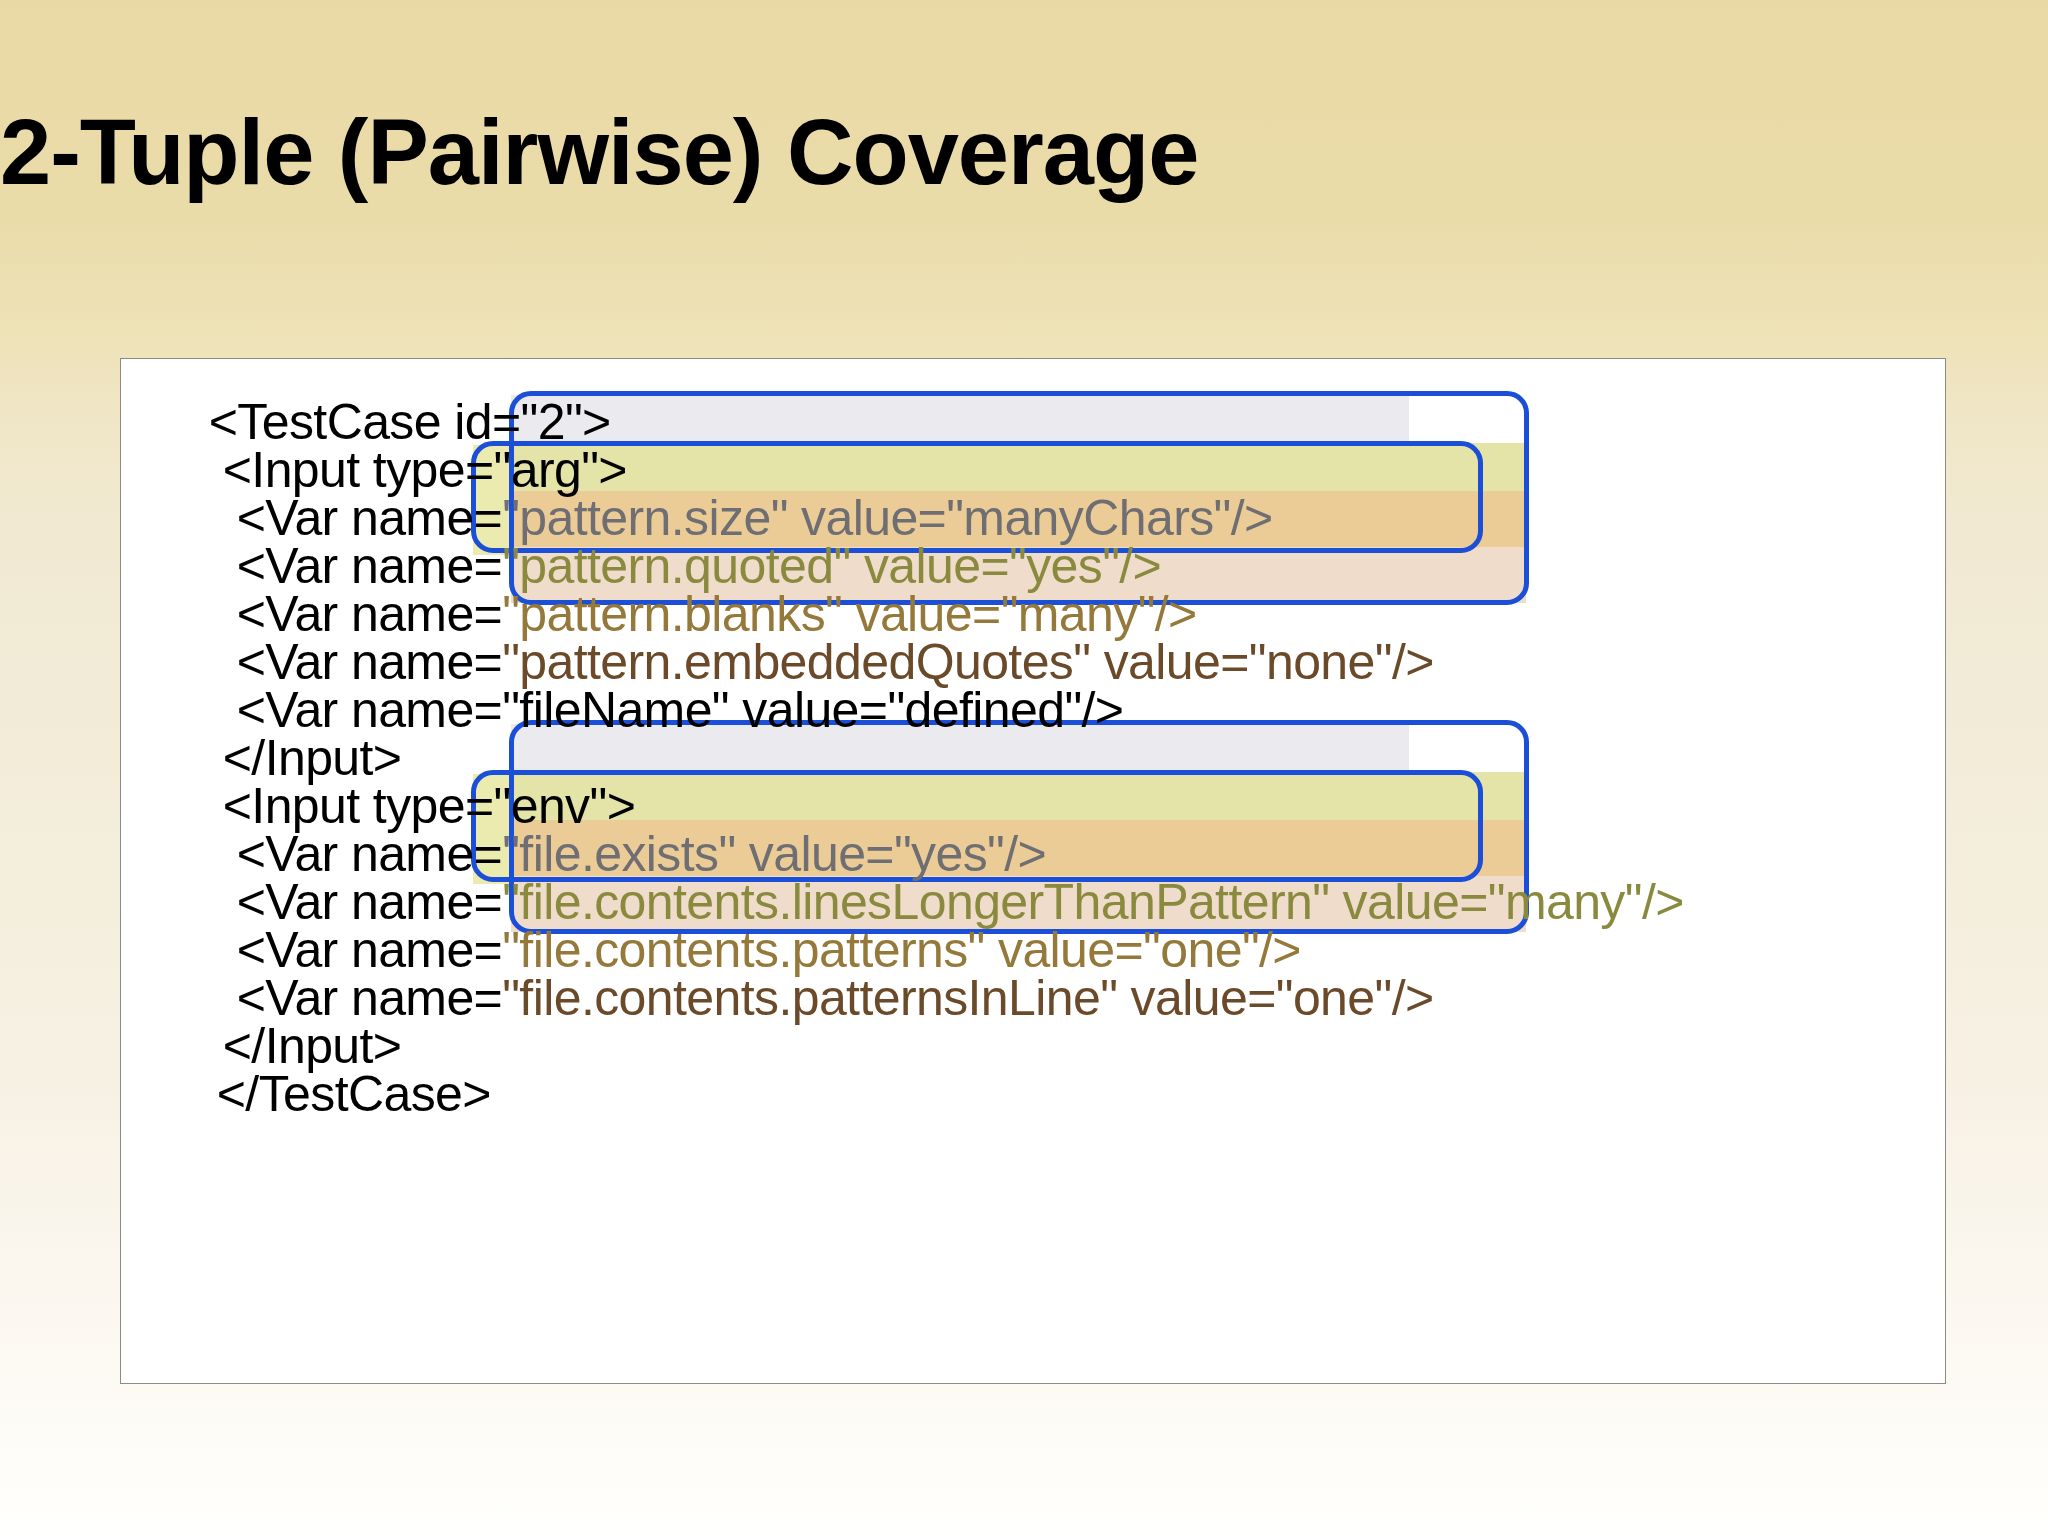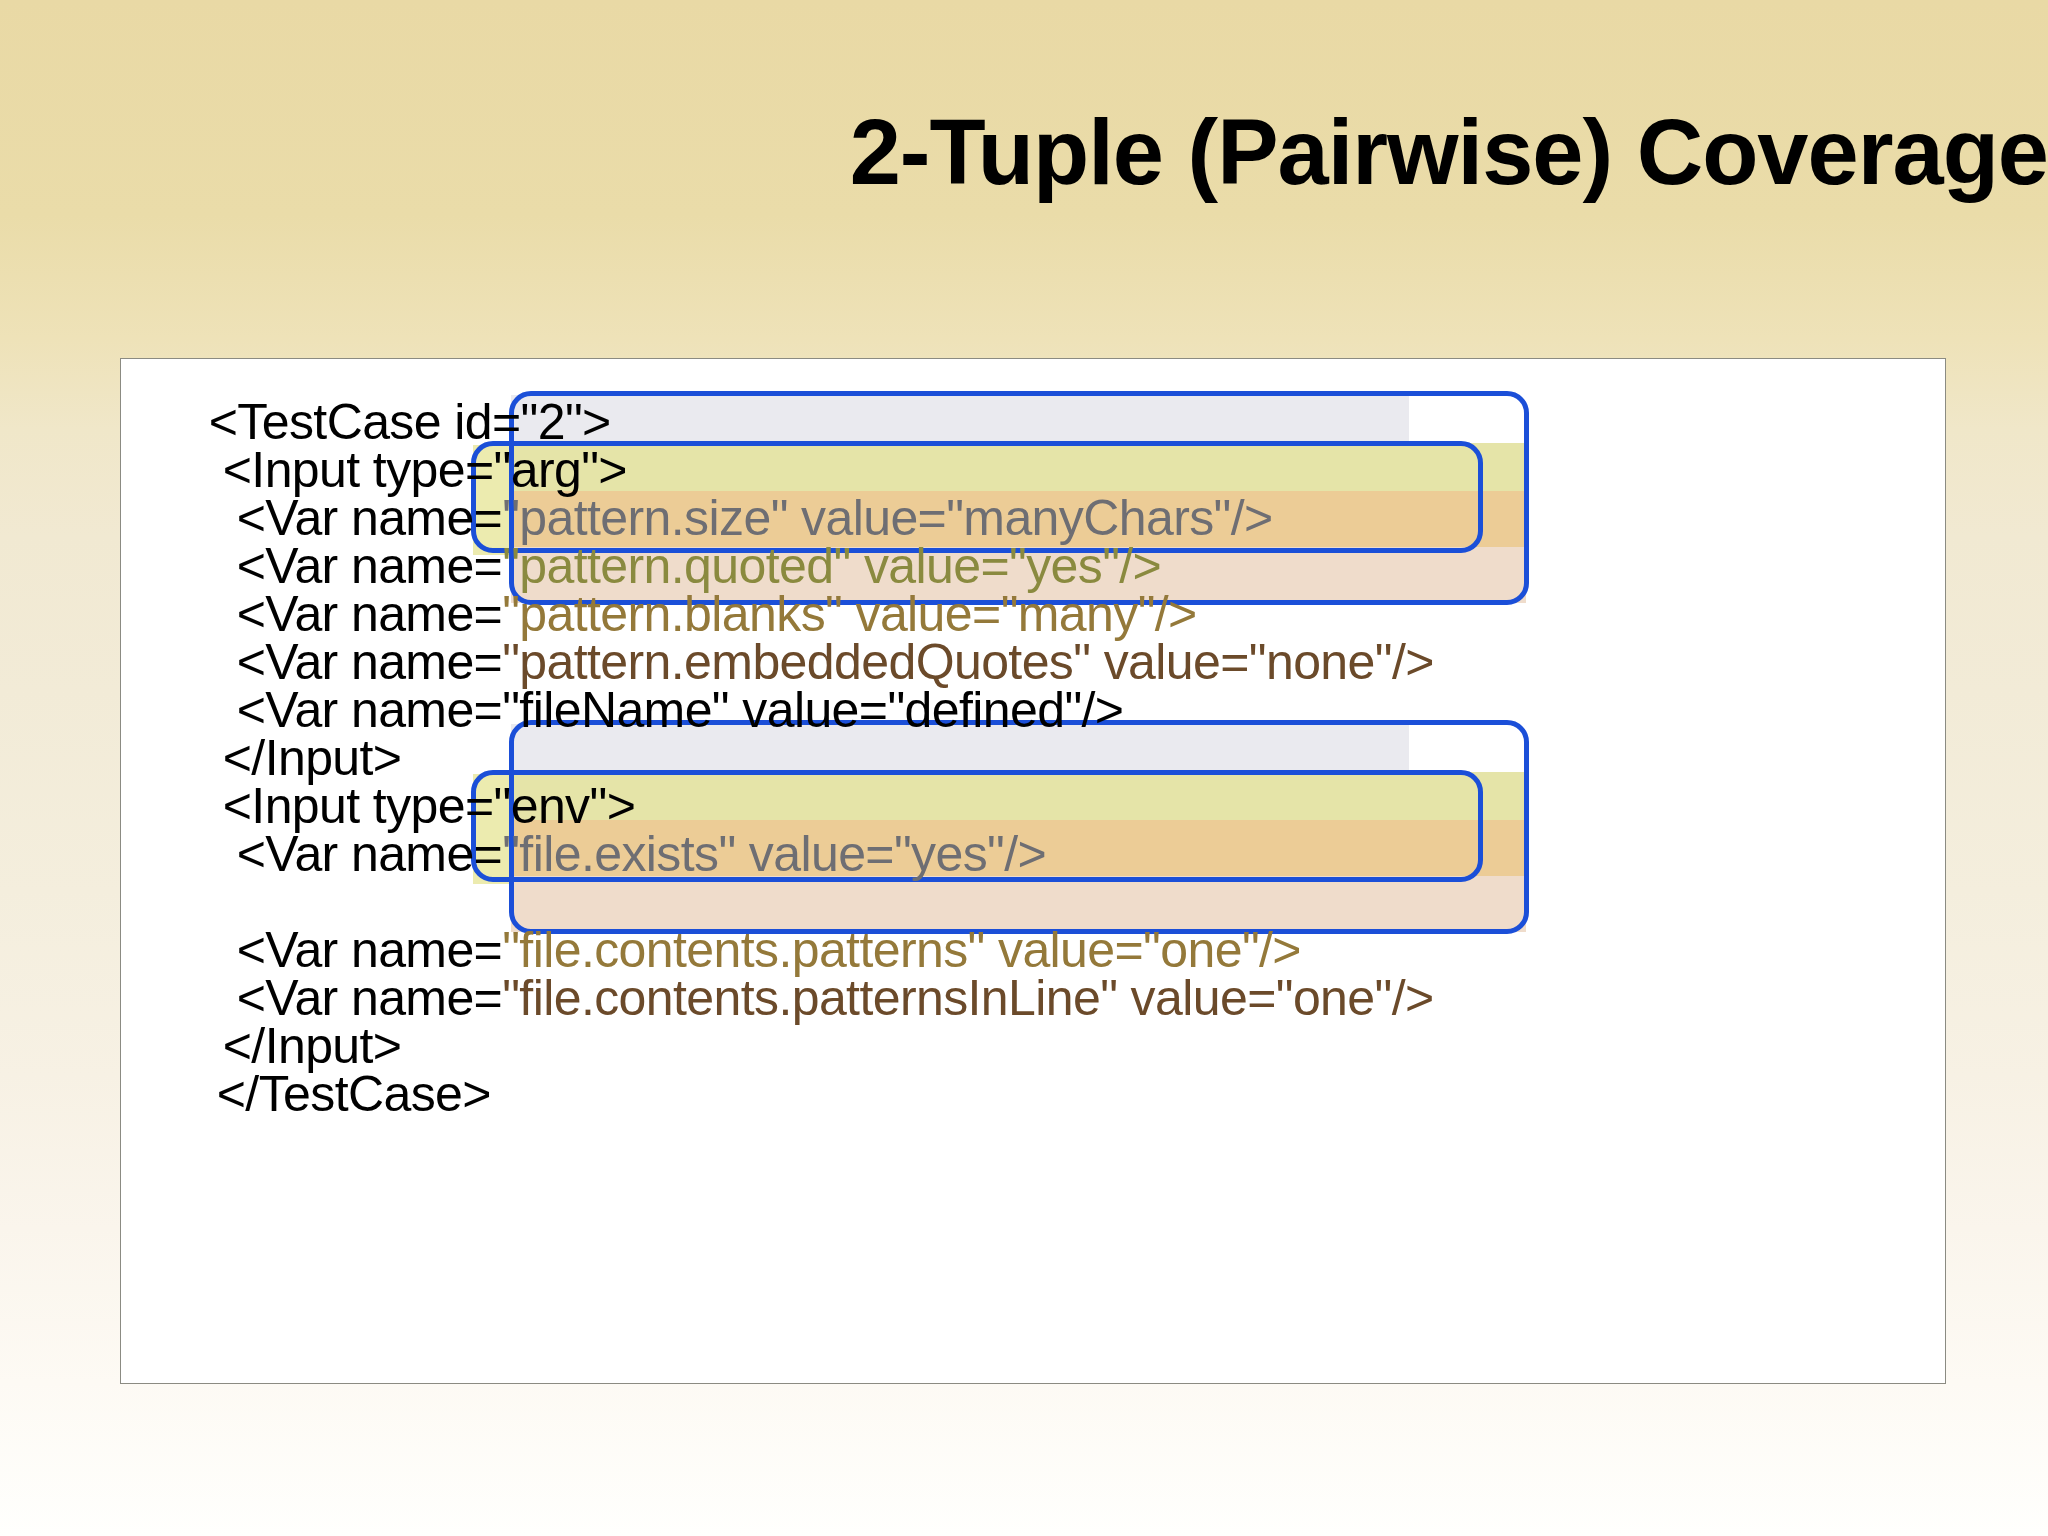--- a/index.html
+++ b/index.html
@@ -24,21 +24,21 @@
         #fdfaf4 90%,
         #fffffd 100%);
   }
 
   
   #slide-title {
     position: absolute;
     left: 0;
     top: 104px;
     width: 2048px;
-    text-align: right;
+    text-align: left;
     font-size: 92px;
     font-weight: bold;
     line-height: 1.05;
     color: #000000;
     letter-spacing: -1px;
     font-family: "Liberation Sans", sans-serif;
     white-space: nowrap;
   }
 
   
@@ -177,20 +177,23 @@
     </div>
 
     <div class="code-line" style="left:22px; top:372px;">
       <span>&lt;Input type="env"&gt;</span>
     </div>
 
     <div class="code-line" style="left:36px; top:420px;">
       <span>&lt;Var name=</span><span class="hl-txt-grey">"file.exists" value="yes"/&gt;</span>
     </div>
 
+    <div class="code-line" style="left:36px; top:468px;">
+      <span>&lt;Var name=</span><span class="hl-txt-olive">"file.contents.linesLongerThanPattern" value="many"/&gt;</span>
+    </div>
 
     <div class="code-line" style="left:36px; top:516px;">
       <span>&lt;Var name=</span><span class="hl-txt-gold">"file.contents.patterns" value="one"/&gt;</span>
     </div>
 
     <div class="code-line" style="left:36px; top:564px;">
       <span>&lt;Var name=</span><span class="hl-txt-brown">"file.contents.patternsInLine" value="one"/&gt;</span>
     </div>
 
     <div class="code-line" style="left:22px; top:612px;">

